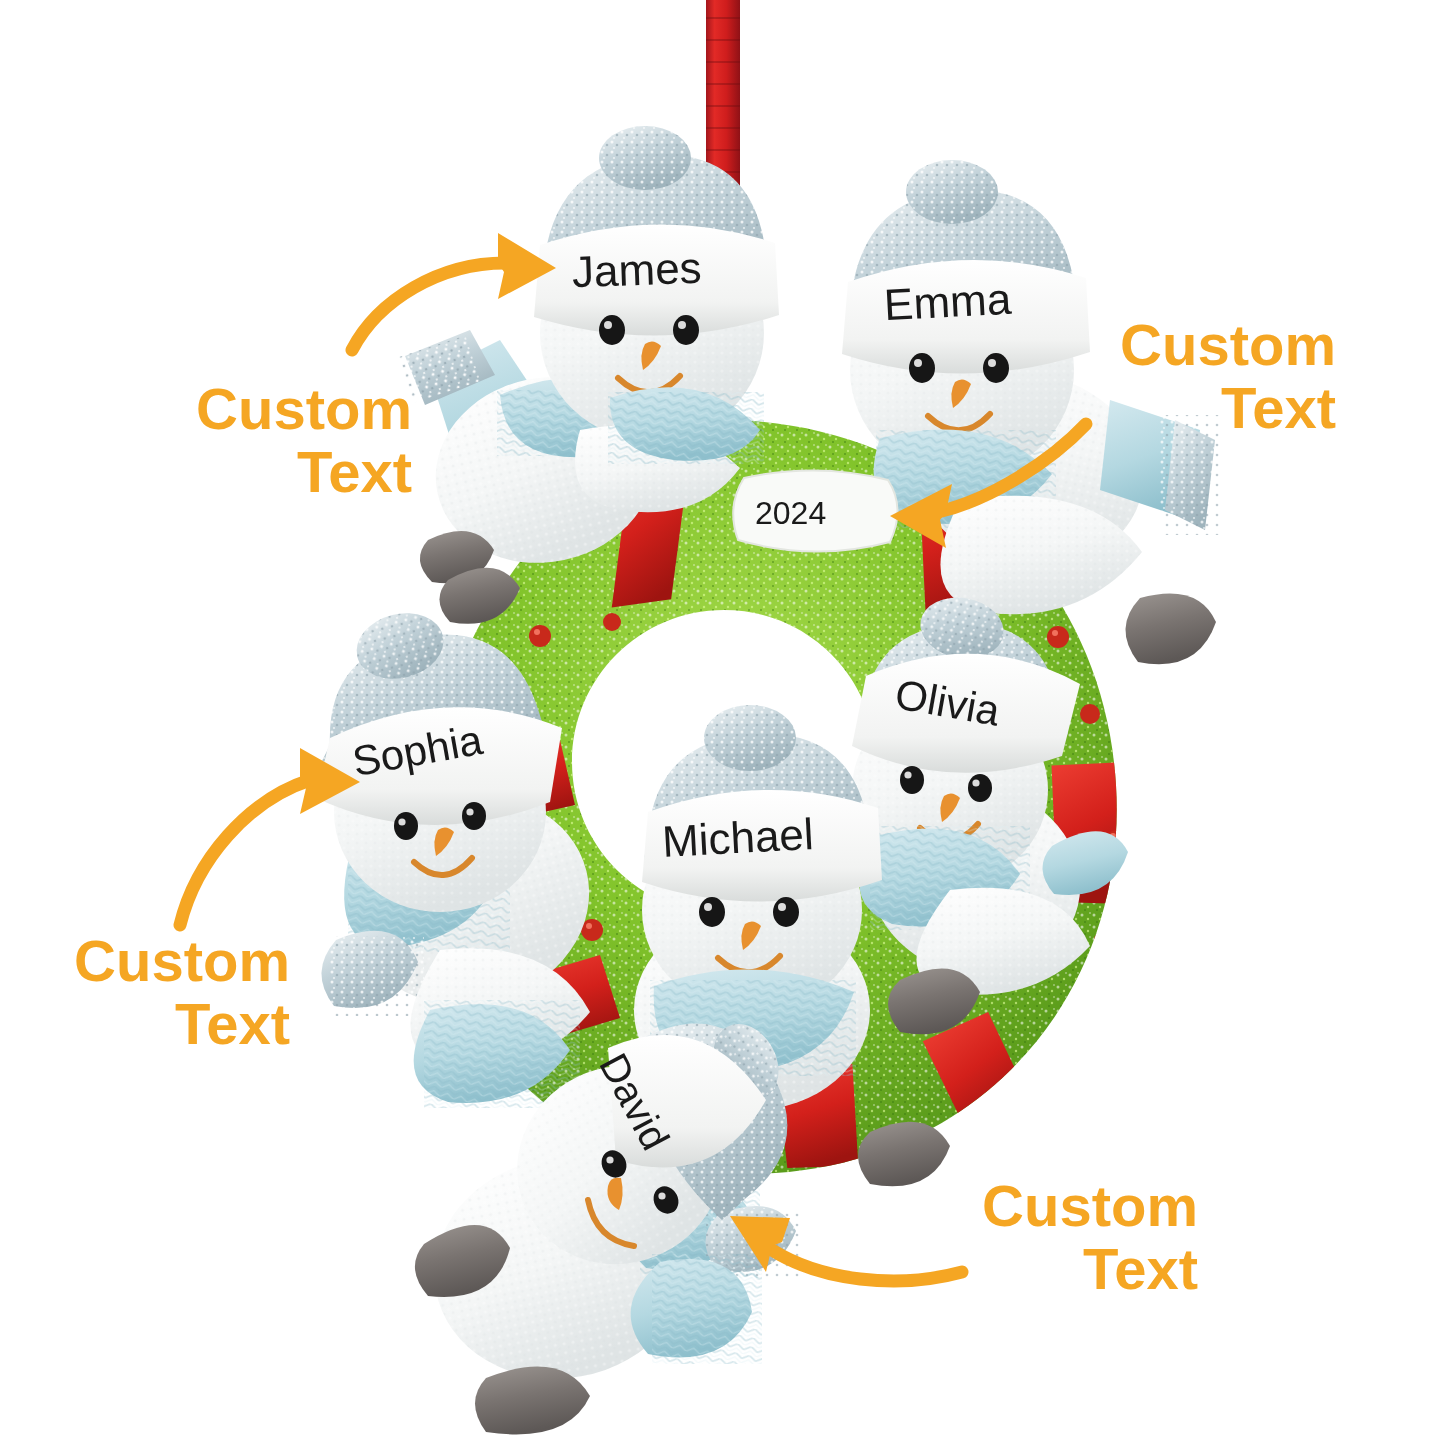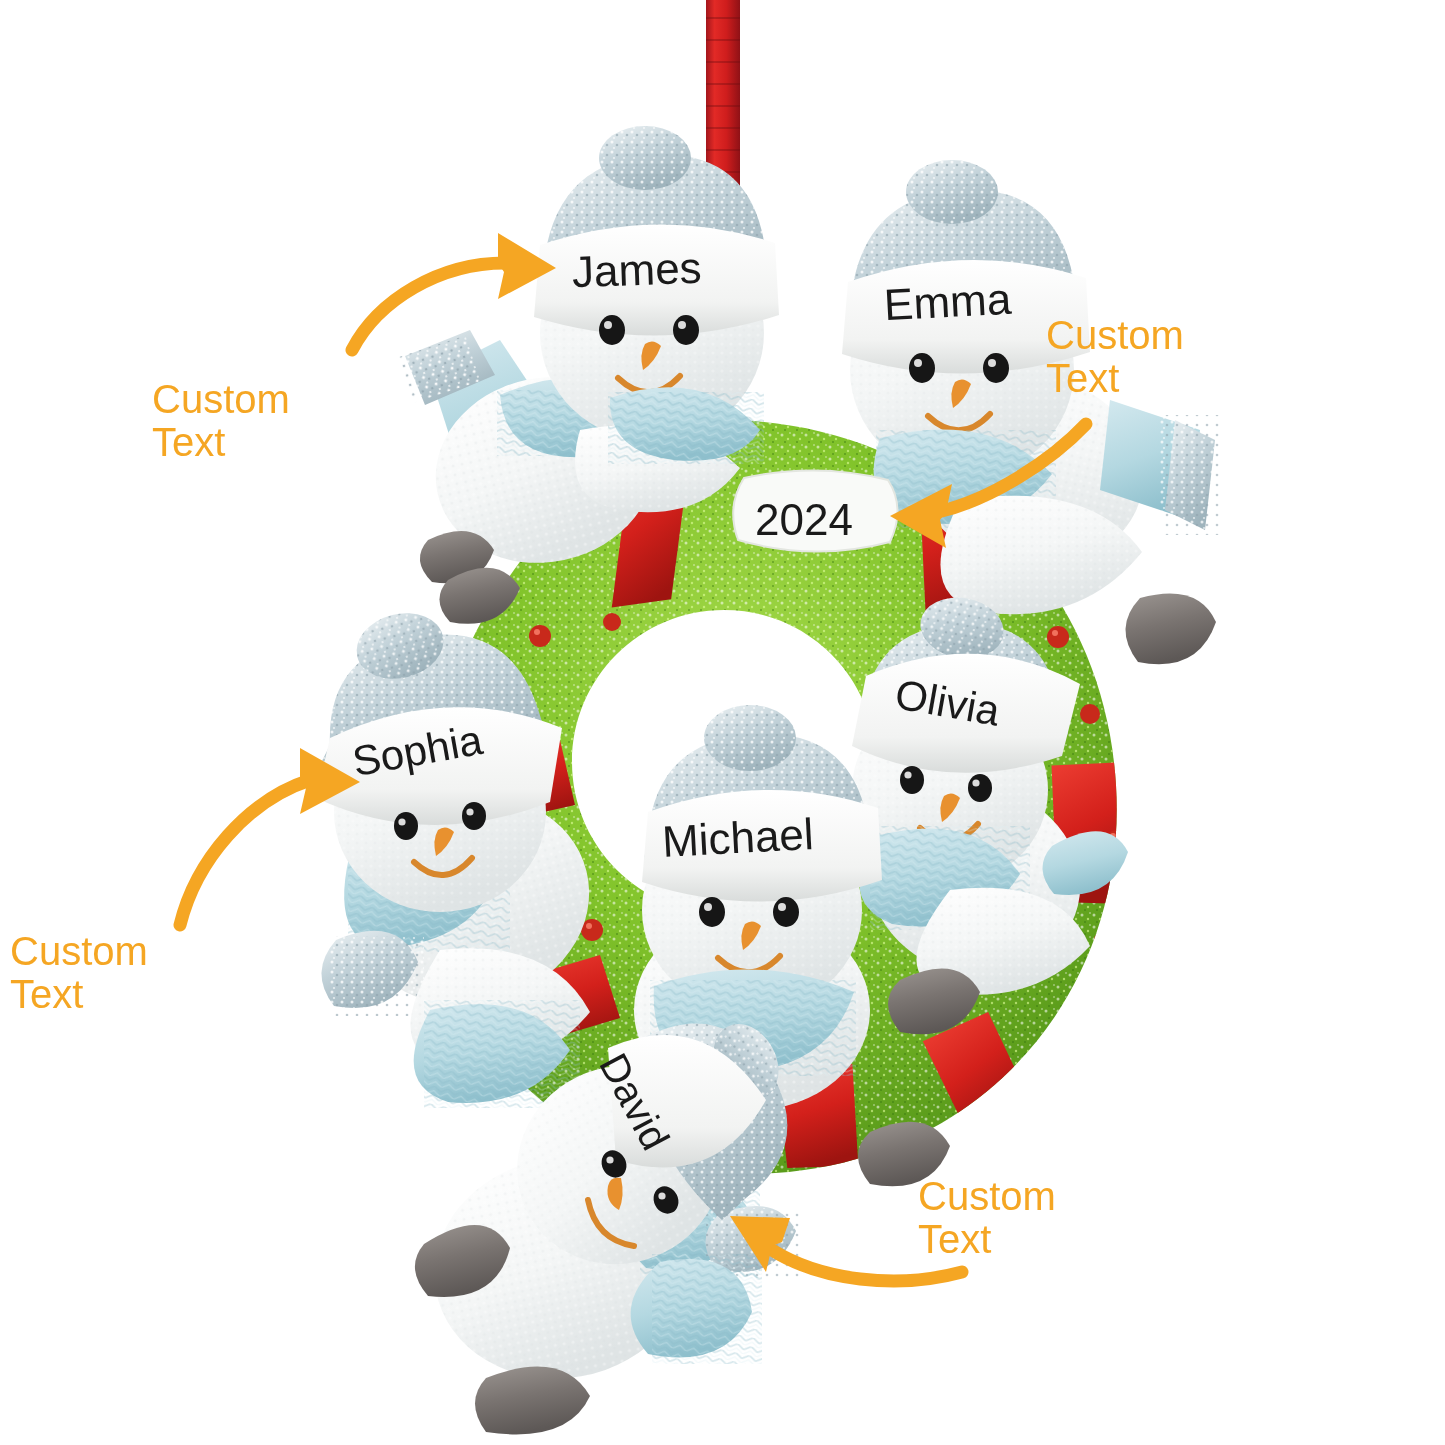--- a/index.html
+++ b/index.html
@@ -6,24 +6,24 @@
   html,body{margin:0;padding:0;background:#ffffff;}
   body{width:1445px;height:1445px;overflow:hidden;
        font-family:"Liberation Sans", sans-serif;}
   #stage{position:relative;width:1445px;height:1445px;background:#ffffff;}
   svg.layer{position:absolute;left:0;top:0;width:1445px;height:1445px;}
 
   .anno-text{
     position:absolute;
     color:#F5A623;
     font-family:"Liberation Sans", sans-serif;
-    font-weight:400;
-    font-size:40px;
+    font-weight:700;
+    font-size:58px;
     line-height:1.08;
-    text-align:left;
+    text-align:right;
     white-space:pre-line;
     letter-spacing:0px;
     user-select:none;
   }
   #anno-tl{ left:152px; top:378px; width:260px; }
   #anno-tr{ left:1046px; top:314px; width:290px; }
   #anno-bl{ left:10px;  top:930px; width:280px; }
   #anno-br{ left:918px; top:1175px;width:280px; }
 
   .name-label{
@@ -35,21 +35,21 @@
     white-space:nowrap;
     user-select:none;
     pointer-events:none;
   }
   #nm-james   { left:572px;  top:245px;  font-size:44px; transform:rotate(-2deg); }
   #nm-emma    { left:884px;  top:277px;  font-size:44px; transform:rotate(-3deg); }
   #nm-sophia  { left:352px;  top:727px;  font-size:42px; transform:rotate(-10deg);}
   #nm-michael { left:662px;  top:813px;  font-size:44px; transform:rotate(-3deg); }
   #nm-olivia  { left:895px;  top:679px;  font-size:42px; transform:rotate(10deg); }
   #nm-david   { left:630px;  top:1046px; font-size:40px; transform:rotate(62deg); transform-origin:left top;}
-  #nm-year    { left:755px;  top:495px;  font-size:44px; }
+  #nm-year    { left:755px;  top:495px;  font-size:32px; }
 </style>
 </head>
 <body>
 
 <div id="stage">
 
   <svg class="layer" viewBox="0 0 1445 1445">
     <defs>
 
       <radialGradient id="gGreen" cx="45%" cy="35%" r="75%">

